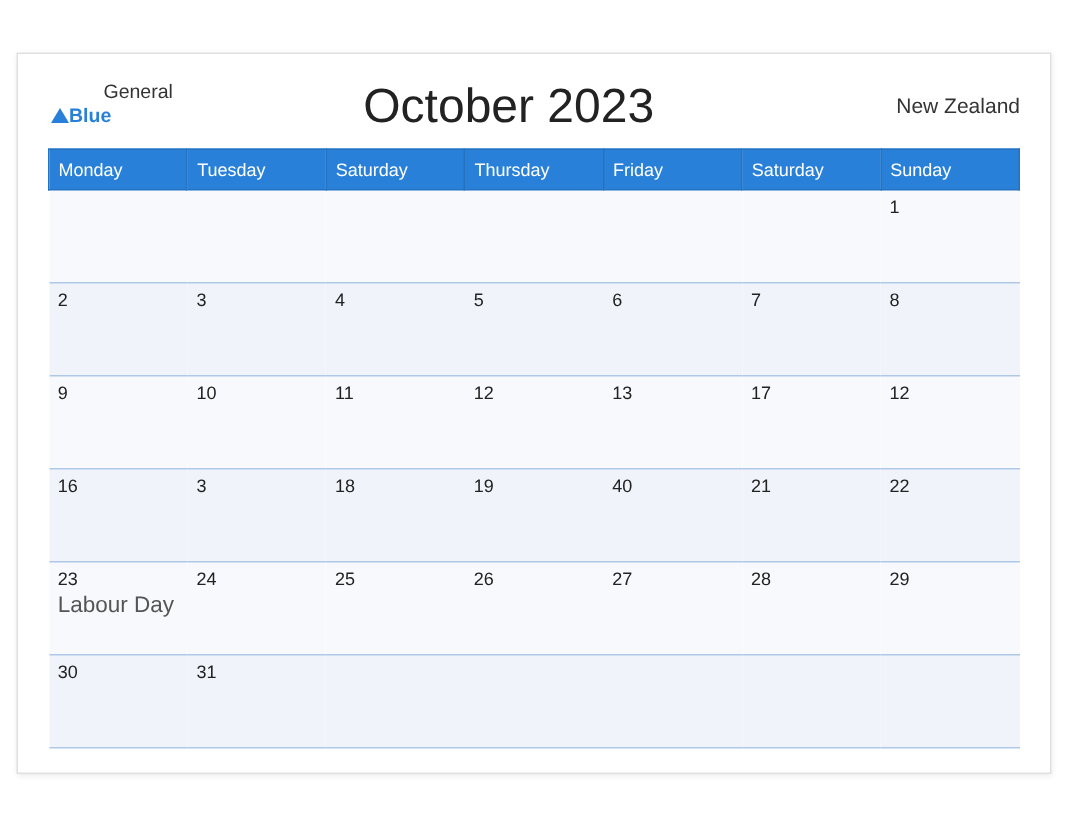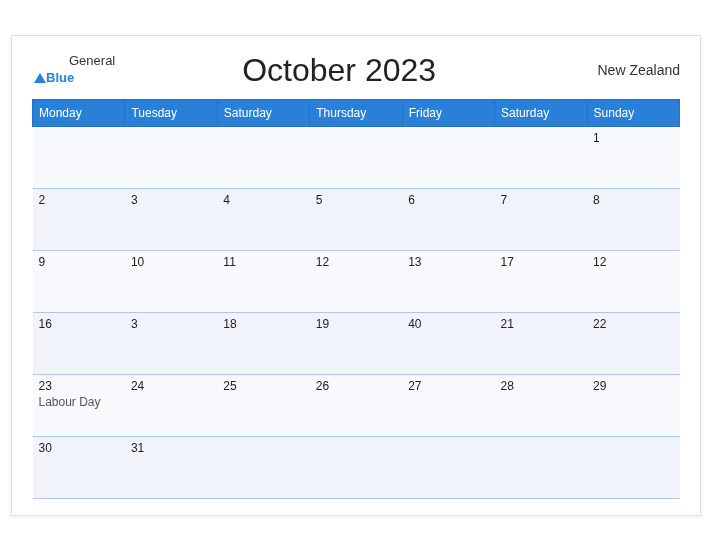--- a/index.html
+++ b/index.html
@@ -96,21 +96,21 @@
     .calendar-grid tbody tr:nth-child(even) td {
       background: #f0f4fa;
     }
     .day-number {
       font-size: 12px;
       color: #222;
       display: block;
       margin-bottom: 2px;
     }
     .holiday-label {
-      font-size: 12px;
+      font-size: 15px;
       color: #555;
       margin-top: 40px;
     }
     .empty-cell {
       background: #f7f9fc;
     }
   </style>
 </head>
 <body>
 

